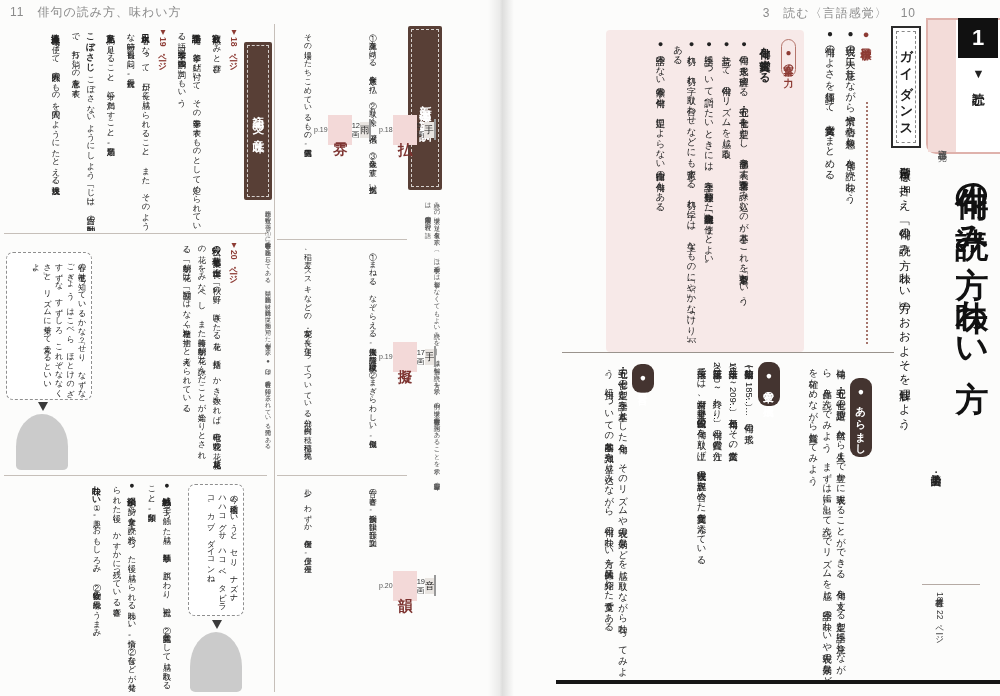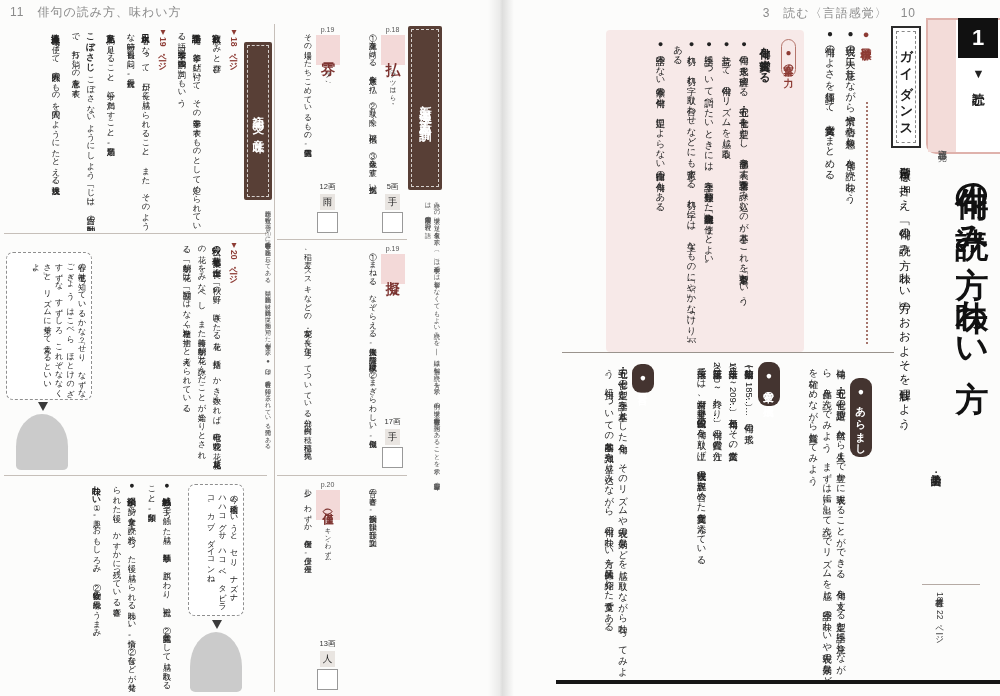--- a/index.html
+++ b/index.html
@@ -15,21 +15,21 @@
   
   .mh{background:#583f36;padding:3px;box-sizing:border-box;border-radius:2px;}
   .mh-in{writing-mode:vertical-rl;color:#fff;font-weight:bold;font-size:12.5px;letter-spacing:3px;
          border:1px dashed rgba(255,255,255,.75);width:100%;height:100%;box-sizing:border-box;
          display:flex;align-items:center;justify-content:center;}
   .tinynote{writing-mode:vertical-rl;font-size:6.4px;line-height:9px;color:#555;overflow:hidden;}
   
   .kcell{position:absolute;width:62px;}
   .kdef{position:absolute;top:3px;right:28px;left:1px;bottom:2px;writing-mode:vertical-rl;
         font-size:7.8px;line-height:11.8px;color:#222;overflow:hidden;}
-  .kcol{position:absolute;top:0;right:0;bottom:0;width:27px;display:flex;flex-direction:column;align-items:center;}
+  .kcol{position:absolute;top:0;right:0;bottom:0;width:27px;display:flex;flex-direction:row;align-items:center;}
   .kpage{font-size:7px;color:#555;margin:1px 0 2px 0;}
   .kbox{writing-mode:vertical-rl;background:#f3d9d8;color:#7d3330;font-weight:bold;font-size:14.5px;
         min-height:26px;width:24px;display:flex;align-items:center;justify-content:center;padding:2px 0;}
   .kread{writing-mode:vertical-rl;font-size:6.5px;color:#333;margin-top:3px;max-height:58px;overflow:hidden;}
   .kspace{flex:1;}
   .kstrokes{font-size:7.5px;color:#333;}
   .kradical{width:15px;height:16px;background:#e9e5e1;display:flex;align-items:center;justify-content:center;
             font-size:9.5px;margin:2px 0;}
   .kpractice{width:19px;height:19px;border:1px solid #999;background:#fff;margin-bottom:2px;}
   
@@ -134,32 +134,32 @@
       <div class="kstrokes">17画</div>
       <div class="kradical">手</div>
       <div class="kpractice"></div>
     </div>
   </div>
   <div class="kcell" style="left:279px;top:244px;height:226px;">
     <div class="kdef">稲、麦、ススキなどの、花・実が長く連なってついている部分。例白い穂。稲穂。穂先。</div>
   </div>
   <div class="kcell" style="left:344px;top:480px;height:212px;">
     <div class="kdef">音の響き。例余韻。韻律。音韻。韻文。</div>
+    <div class="kcol">
+      <div class="kpage">p.20</div>
+      <div class="kbox">韻</div>
+      <div class="kread">イン</div>
+      <div class="kspace"></div>
+      <div class="kstrokes">19画</div>
+      <div class="kradical">音</div>
+      <div class="kpractice"></div>
+    </div>
   </div>
   <div class="kcell" style="left:279px;top:480px;height:212px;">
     <div class="kdef">少し。わずか。例僅か。僅少。僅差。</div>
-    <div class="kcol">
-      <div class="kpage">p.20</div>
-      <div class="kbox" style="font-size:11px;">僅（僅）</div>
-      <div class="kread">キン・わずか</div>
-      <div class="kspace"></div>
-      <div class="kstrokes">13画</div>
-      <div class="kradical">人</div>
-      <div class="kpractice"></div>
-    </div>
   </div>
 
   <div class="abs mh" style="left:244px;top:42px;width:28px;height:158px;">
     <div class="mh-in" style="font-size:11.5px;letter-spacing:2px;">語句・文の意味</div>
   </div>
   <div class="abs tinynote" style="left:246px;top:206px;width:26px;height:258px;font-size:6px;line-height:8.8px;">語義が複数の場合、①に教科書本文中の語義を示してある。類は類義語、対は対義語、文は語句を用いた短文例を示す。●印は、教科書の脚注に示されている語句である。</div>
 
   <div class="gband" style="left:6px;top:27px;width:234px;height:204px;">
     <div class="gmark">▼18ページ</div>
     <div class="gentry"><span class="gterm">哀歓</span><span>悲しみと喜び。</span></div>

